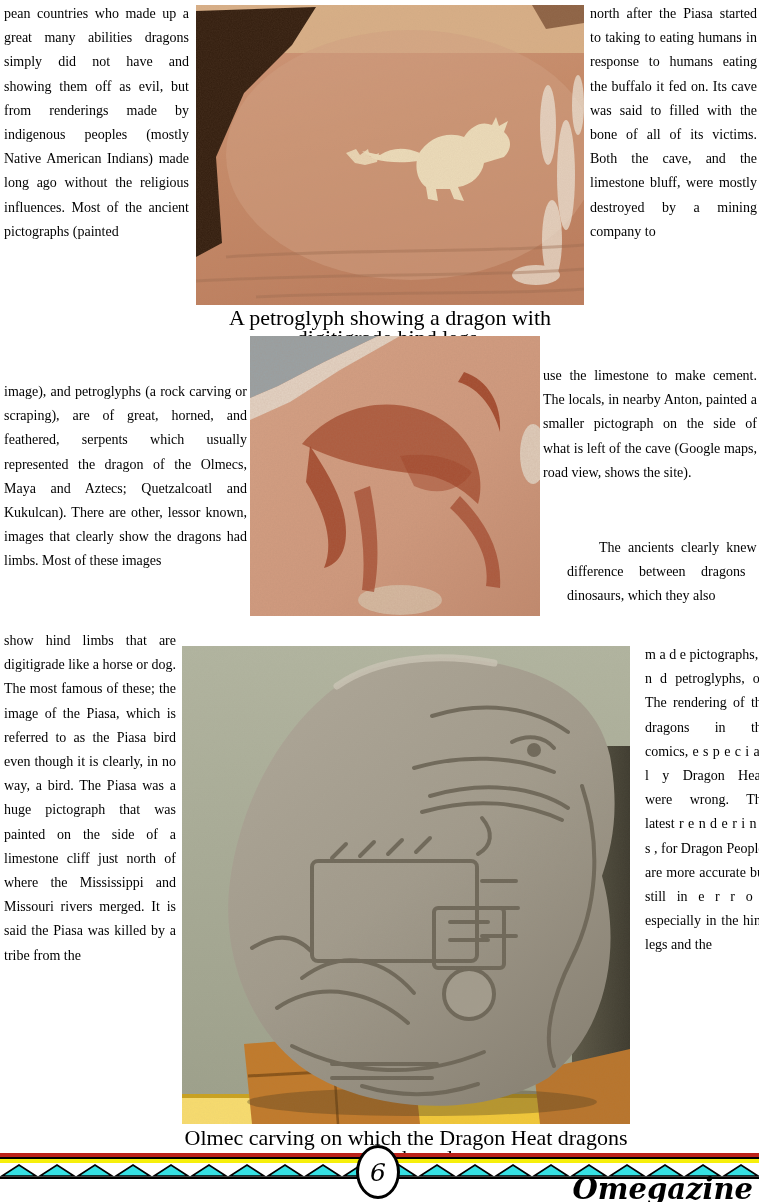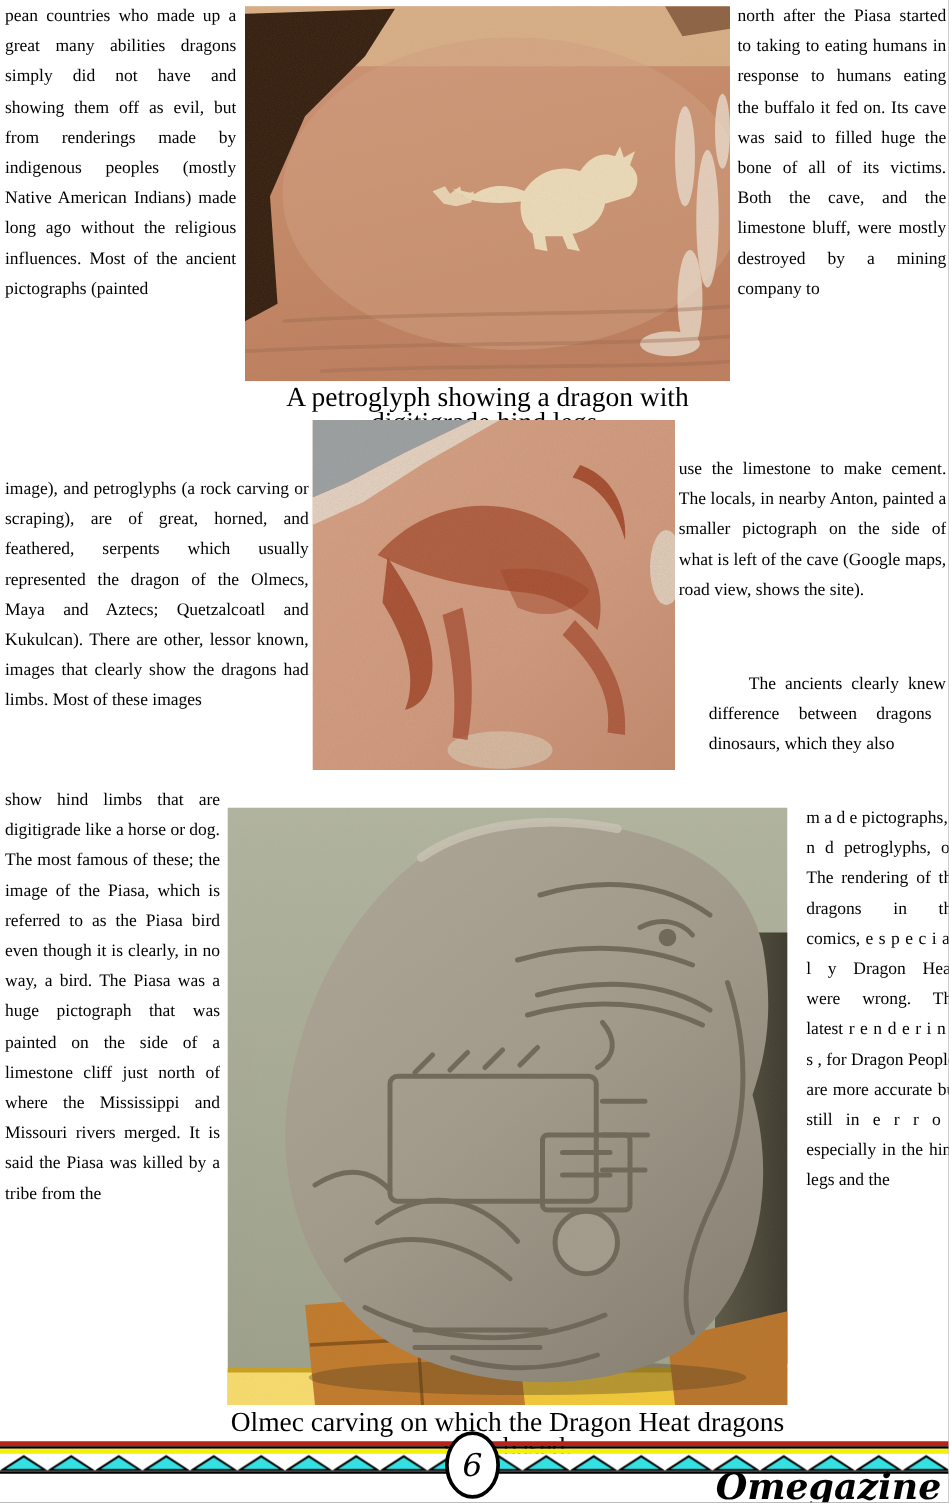--- a/index.html
+++ b/index.html
@@ -42,21 +42,21 @@
 </style>
 </head>
 <body>
 
 <div class="page">
 
   <div class="txt" style="left:4px; top:2px; width:185px; height:360px;">pean countries who made up a great many abilities dragons simply did not have and showing them off as evil, but from renderings made by indigenous peoples (mostly Native American Indians) made long ago without the religious influences. Most of the ancient pictographs (painted</div>
   <div class="txt" style="left:4px; top:380px; width:243px; height:268px;">image), and petroglyphs (a rock carving or scraping), are of great, horned, and feathered, serpents which usually represented the dragon of the Olmecs, Maya and Aztecs; Quetzalcoatl and Kukulcan). There are other, lessor known, images that clearly show the dragons had limbs. Most of these images</div>
   <div class="txt" style="left:4px; top:629px; width:172px; height:516px;">show hind limbs that are digitigrade like a horse or dog. The most famous of these; the image of the Piasa, which is referred to as the Piasa bird even though it is clearly, in no way, a bird. The Piasa was a huge pictograph that was painted on the side of a limestone cliff just north of where the Mississippi and Missouri rivers merged. It is said the Piasa was killed by a tribe from the</div>
 
-  <div class="txt" style="left:590px; top:2px; width:167px; height:362px;">north after the Piasa started to taking to eating humans in response to humans eating the buffalo it fed on. Its cave was said to filled huge the bone of all of its victims. Both the cave, and the limestone bluff, were mostly destroyed by a mining company to</div>
+  <div class="txt" style="left:590px; top:2px; width:167px; height:362px;">north after the Piasa started to taking to eating humans in response to humans eating the buffalo it fed on. Its cave was said to filled with the bone of all of its victims. Both the cave, and the limestone bluff, were mostly destroyed by a mining company to</div>
   <div class="txt" style="left:543px; top:364px; width:214px; height:172px;">use the limestone to make cement. The locals, in nearby Anton, painted a smaller pictograph on the side of what is left of the cave (Google maps, road view, shows the site).</div>
   <div class="txt indent" style="left:543px; top:536px; width:214px; height:104px;">The ancients clearly knew the difference between dragons and dinosaurs, which they also</div>
   <div class="txt" style="left:634px; top:643px; width:123px; height:492px;margin-left:11px;">m a d e pictographs, a n d petroglyphs, of. The rendering of the dragons in the comics, e s p e c i a l l y Dragon Heat, were wrong. The latest r e n d e r i n g s , for Dragon People, are more accurate but still in e r r o r especially in the hind legs and the</div>
 
   <div class="figure" style="left:196px; top:5px;">
     <svg width="388" height="300" viewBox="0 0 388 300">
       <defs>
         <linearGradient id="rock1" x1="0" y1="0" x2="0.3" y2="1">
           <stop offset="0" stop-color="#d0977a"></stop>
             <stop offset="0.5" stop-color="#c68a68"></stop>

